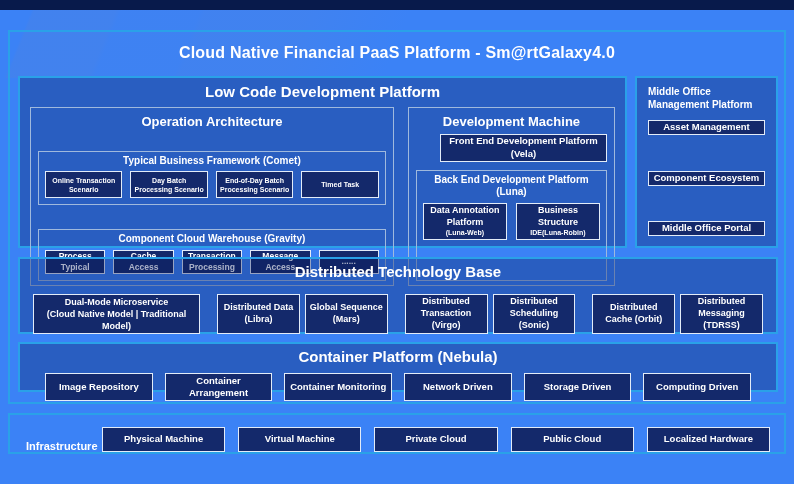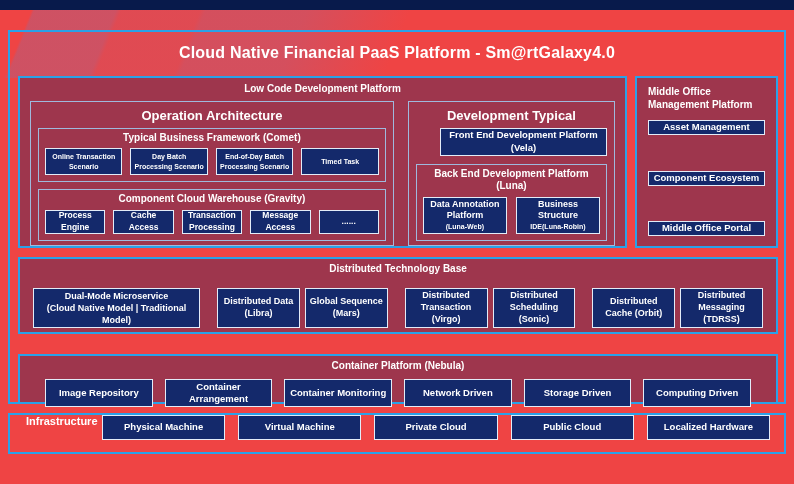--- a/index.html
+++ b/index.html
@@ -1,20 +1,20 @@
 <!DOCTYPE html>
 <html><head>
 <meta charset="utf-8">
 <style>
   * { margin:0; padding:0; box-sizing:border-box; }
   html,body { background:#0c2166; }
   body { font-family:"Liberation Sans", sans-serif; color:#ffffff; }
   #canvas {
     position:relative; width:794px; height:484px;
-    background:#ef4444; overflow:hidden;
+    background:#3b82f6; overflow:hidden;
   }
   
   #canvas::before {
     content:""; position:absolute; left:0; top:0; width:794px; height:10px;
     background:#081a4b;
   }
   .streaks {
     position:absolute; left:0; top:10px; width:500px; height:68px;
     background:
       linear-gradient(112deg,
@@ -36,31 +36,31 @@
 
   .content { position:absolute; left:8px; right:6px; top:44px; bottom:6px;
     display:flex; flex-direction:column; }
 
   .top-row { display:flex; gap:8px; height:172px; }
 
   .section {
     border:2px solid #2aa1e8; background:rgba(10,30,95,0.35);
   }
   .sec-label {
-    font-size:10px; font-weight:bold; text-align:center; line-height:1.25;
+    font-size:15px; font-weight:bold; text-align:center; line-height:1.25;
   }
 
   .low-code { flex:1; padding:5px 10px 8px; display:flex; flex-direction:column; }
   .low-code .sec-label { margin-bottom:5px; }
   .lc-row { flex:1; display:flex; gap:14px; }
 
   .panel { border:1px solid #9fb9dd; padding:4px 7px; }
   .panel-title { font-size:13px; font-weight:bold; text-align:center; margin:2px 0 5px; }
 
-  .op-arch { flex:1.82; display:flex; flex-direction:column; }
+  .op-arch { flex:1.82; display:flex; flex-direction:column;gap:17px; }
   .sub-panel { border:1px solid #9fb9dd; padding:3px 6px 6px; }
   .sub-panel .sec-label { font-size:10px; margin-bottom:4px; }
   .tbf { margin-bottom:7px; }
   .leaf-row { display:flex; gap:8px; }
   .leaf {
     background:#14296b; border:1px solid #e3ecf8;
     display:flex; flex-direction:column; align-items:center; justify-content:center;
     text-align:center; font-weight:bold; line-height:1.3; padding:1px 3px;
   }
   .tbf .leaf { flex:1; height:27px; font-size:7px; }
@@ -80,29 +80,29 @@
   .mo-leaves { flex:1; display:flex; flex-direction:column; justify-content:space-between; }
 
   .distributed { margin-top:9px; height:77px; padding:4px 13px 8px;
     display:flex; flex-direction:column; }
   .distributed .sec-label { margin-bottom:12px; }
   .dist-row { flex:1; display:flex; gap:17px; }
   .dual-mode { width:167px; font-size:9px; line-height:1.35; }
   .dist-col { flex:1; display:flex; gap:5px; }
   .dist-col .leaf { flex:1; font-size:9px; }
 
-  .container-platform { margin-top:20px; height:50px; padding:4px 25px 8px;
+  .container-platform { margin-top:8px; height:50px; padding:4px 25px 8px;
     display:flex; flex-direction:column; }
   .container-platform .sec-label { margin-bottom:6px; }
   .cp-row { flex:1; display:flex; gap:12px; }
   .cp-row .leaf { flex:1; font-size:9.5px; }
 
   .infra-frame {
     position:absolute; left:8px; top:413px; width:778px; height:41px;
-    border:2px solid #2aa1e8; display:flex; align-items:flex-start; padding:0 14px 0 16px;
+    border:2px solid #2aa1e8; display:flex; align-items:flex-end; padding:0 14px 0 16px;
   }
   .infra-label { font-size:11px; font-weight:bold; width:76px; flex:none; }
   .infra-row { flex:1; display:flex; gap:13px;border-radius:10px; }
   .infra-row .leaf { flex:1; height:25px; font-size:9.5px; }
 </style>
 </head>
 <body>
 
 <div id="canvas">
   <div class="streaks"></div>
@@ -127,31 +127,31 @@
                   <div class="leaf">Online Transaction Scenario</div>
                   <div class="leaf">Day Batch Processing Scenario</div>
                   <div class="leaf">End-of-Day Batch Processing Scenario</div>
                   <div class="leaf">Timed Task</div>
                 </div>
               </div>
 
               <div class="sub-panel ccw">
                 <div class="sec-label">Component Cloud Warehouse (Gravity)</div>
                 <div class="leaf-row">
-                  <div class="leaf">Process Engine</div>
+                  <div class="leaf">Process Typical</div>
                   <div class="leaf">Cache Access</div>
                   <div class="leaf">Transaction Processing</div>
                   <div class="leaf">Message Access</div>
                   <div class="leaf">......</div>
                 </div>
               </div>
             </div>
 
             <div class="panel dev">
-              <div class="panel-title">Development Typical</div>
+              <div class="panel-title">Development Machine</div>
               <div class="leaf front-end">Front End Development Platform (Vela)</div>
               <div class="sub-panel back-end">
                 <div class="sec-label">Back End Development Platform (Luna)</div>
                 <div class="be-row">
                   <div class="leaf">
                     <span>Data Annotation Platform</span>
                     <span class="sub">(Luna-Web)</span>
                   </div>
                   <div class="leaf">
                     <span>Business Structure</span>

